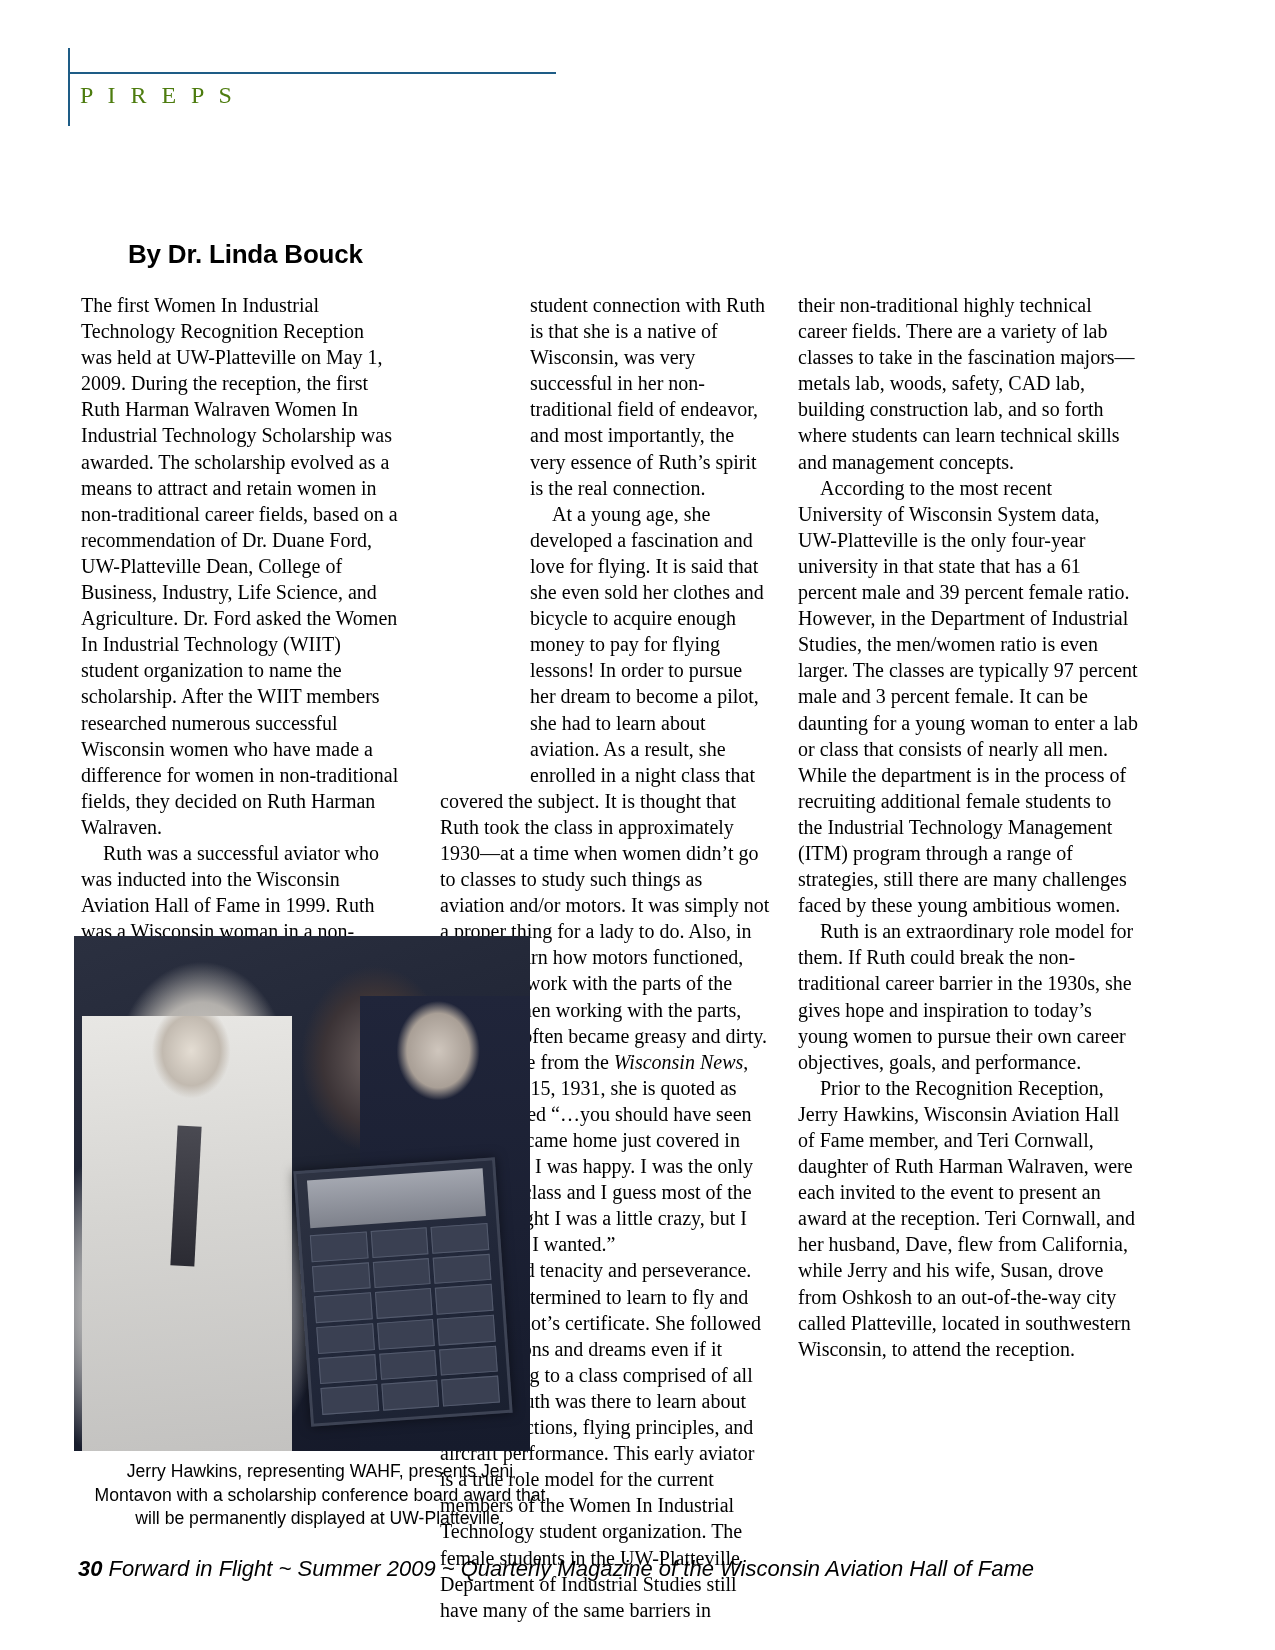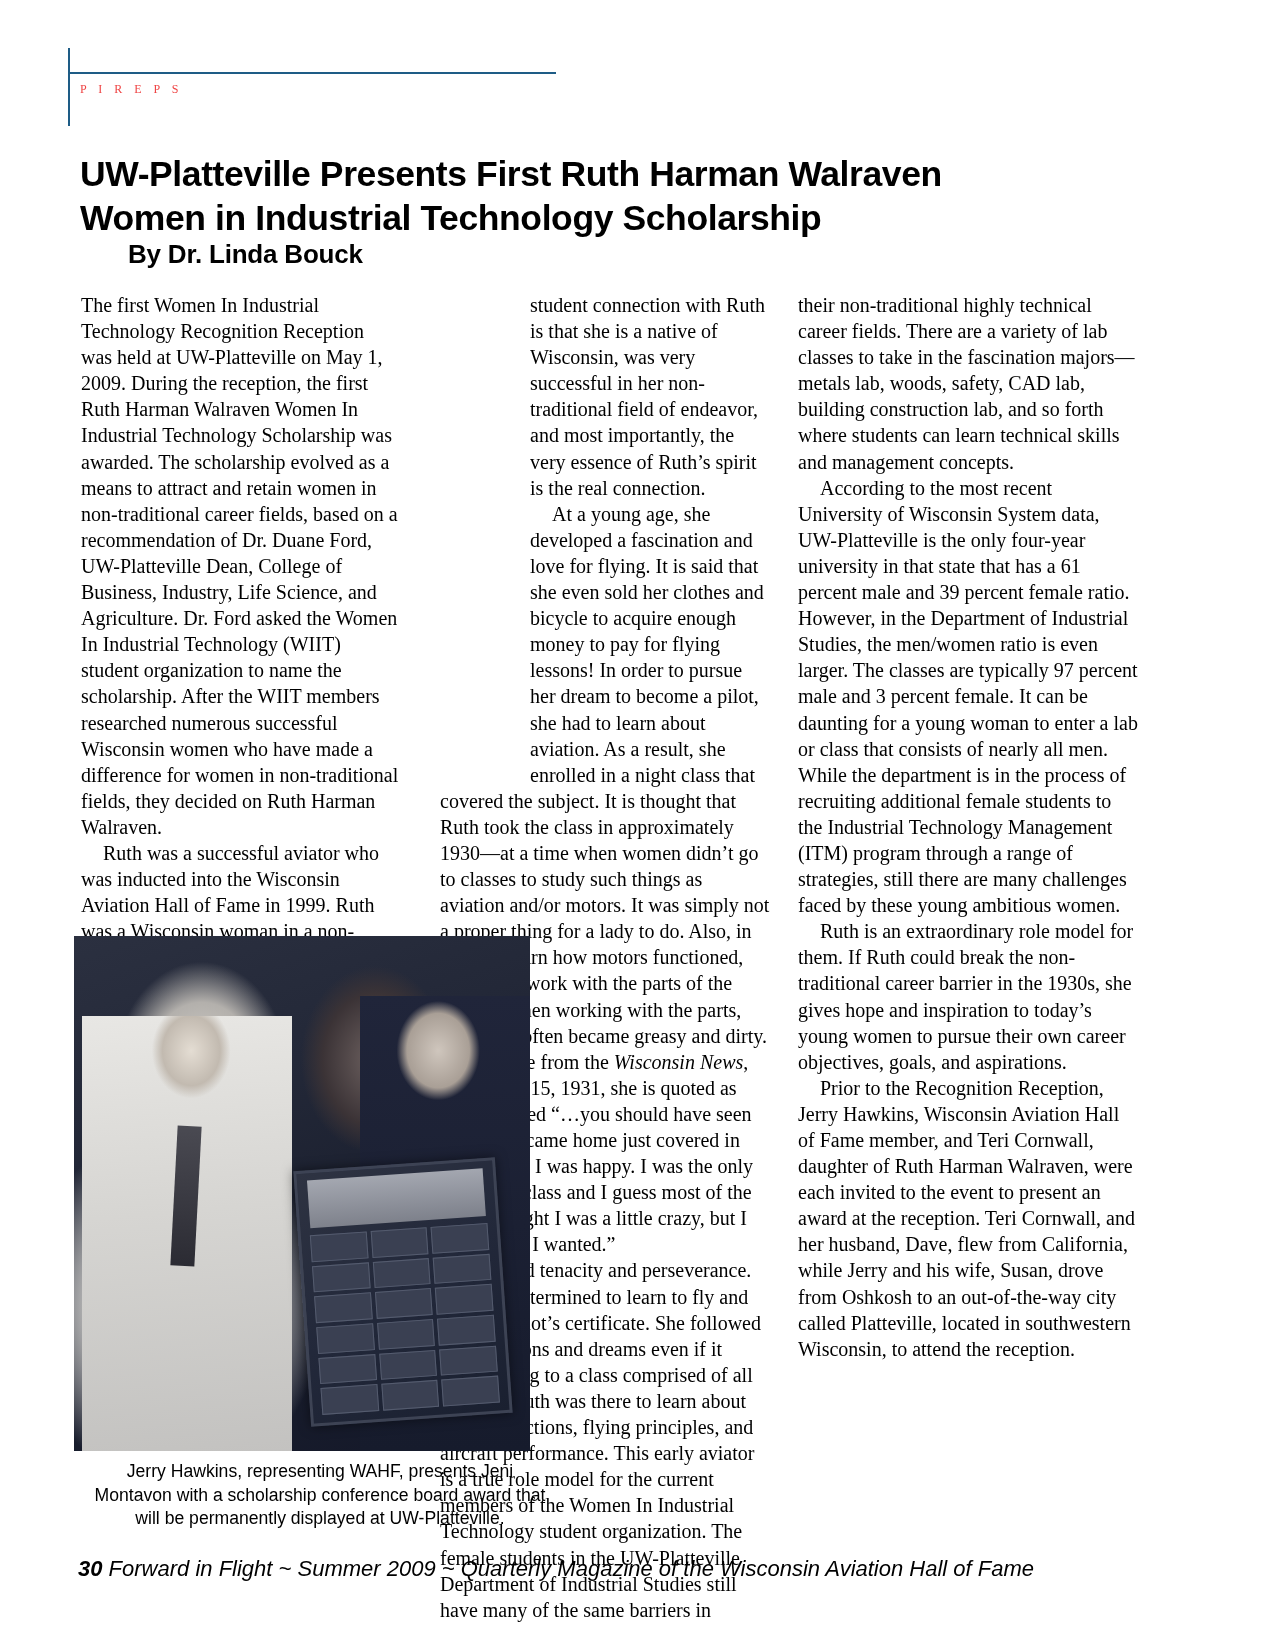--- a/index.html
+++ b/index.html
@@ -46,23 +46,23 @@
     top: 24px;
     width: 488px;
     height: 2px;
     background: #1e5c86;
   }
   .runhead .label {
     position: absolute;
     left: 12px;
     top: 34px;
     font-family: "Liberation Serif", "DejaVu Serif", serif;
-    font-size: 12px;
+    font-size: 24px;
     letter-spacing: 4.5px;
-    color: #ef4444;
+    color: #4d7c0f;
   }
 
   
   .headline {
     position: absolute;
     left: 80px;
     top: 152px;
     width: 1060px;
     font-family: "Liberation Sans Narrow", "Liberation Sans", "DejaVu Sans", sans-serif;
     font-weight: bold;
@@ -226,42 +226,38 @@
 <body>
 
 <div class="page">
 
   <div class="runhead">
     <div class="vrule"></div>
     <div class="hrule"></div>
     <div class="label">P I R E P S</div>
   </div>
 
-  <div class="headline">
-    <div>UW-Platteville Presents First Ruth Harman Walraven</div>
-    <div>Women in Industrial Technology Scholarship</div>
-  </div>
   <div class="byline">By Dr. Linda Bouck</div>
 
   <div class="col col-1">
     <p>The first Women In Industrial Technology Recognition Reception was held at UW-Platteville on May 1, 2009. During the reception, the first Ruth Harman Walraven Women In Industrial Technology Scholarship was awarded. The scholarship evolved as a means to attract and retain women in non-traditional career fields, based on a recommendation of Dr. Duane Ford, UW-Platteville Dean, College of Business, Industry, Life Science, and Agriculture. Dr. Ford asked the Women In Industrial Technology (WIIT) student organization to name the scholarship. After the WIIT members researched numerous successful Wisconsin women who have made a difference for women in non-traditional fields, they decided on Ruth Harman Walraven.</p>
     <p class="ind">Ruth was a successful aviator who was inducted into the Wisconsin Aviation Hall of Fame in 1999. Ruth was a Wisconsin woman in a non-traditional field who had a dream and had real determination to achieve her dream. While UW-Platteville does not have an aviation program, the Industrial Technology female</p>
   </div>
 
   <div class="col col-2">
     <div class="photo-spacer"></div>
     <p>student connection with Ruth is that she is a native of Wisconsin, was very successful in her non-traditional field of endeavor, and most importantly, the very essence of Ruth’s spirit is the real connection.</p>
     <p class="ind"><span>At a young age, she developed a fascination and love for flying. It is said that she even sold her clothes and bicycle to acquire enough money to pay for flying lessons! In order to pursue her dream to become a pilot, she had to learn about aviation. As a result, she enrolled in a night class that covered the subject. It is thought that Ruth took the class in approximately 1930—at a time when women didn’t go to classes to study such things as aviation and/or motors. It was simply not a proper thing for a lady to do. Also, in order to learn how motors functioned, she had to work with the parts of the engine. When working with the parts, her hands often became greasy and dirty. In an article from the </span><em class="it">Wisconsin News</em><span>, September 15, 1931, she is quoted as having stated “…you should have seen me then. I came home just covered in grease. But I was happy. I was the only girl in the class and I guess most of the fellas thought I was a little crazy, but I knew what I wanted.”</span></p>
     <p class="ind">Ruth had tenacity and perseverance. She was determined to learn to fly and earn her pilot’s certificate. She followed her ambitions and dreams even if it meant going to a class comprised of all “fellas.” Ruth was there to learn about engine functions, flying principles, and aircraft performance. This early aviator is a true role model for the current members of the Women In Industrial Technology student organization. The female students in the UW-Platteville Department of Industrial Studies still have many of the same barriers in</p>
   </div>
 
   <div class="col col-3">
     <p>their non-traditional highly technical career fields. There are a variety of lab classes to take in the fascination majors—metals lab, woods, safety, CAD lab, building construction lab, and so forth where students can learn technical skills and management concepts.</p>
     <p class="ind">According to the most recent University of Wisconsin System data, UW-Platteville is the only four-year university in that state that has a 61 percent male and 39 percent female ratio. However, in the Department of Industrial Studies, the men/women ratio is even larger. The classes are typically 97 percent male and 3 percent female. It can be daunting for a young woman to enter a lab or class that consists of nearly all men. While the department is in the process of recruiting additional female students to the Industrial Technology Management (ITM) program through a range of strategies, still there are many challenges faced by these young ambitious women.</p>
-    <p class="ind">Ruth is an extraordinary role model for them. If Ruth could break the non-traditional career barrier in the 1930s, she gives hope and inspiration to today’s young women to pursue their own career objectives, goals, and aspirations.</p>
+    <p class="ind">Ruth is an extraordinary role model for them. If Ruth could break the non-traditional career barrier in the 1930s, she gives hope and inspiration to today’s young women to pursue their own career objectives, goals, and performance.</p>
     <p class="ind">Prior to the Recognition Reception, Jerry Hawkins, Wisconsin Aviation Hall of Fame member, and Teri Cornwall, daughter of Ruth Harman Walraven, were each invited to the event to present an award at the reception. Teri Cornwall, and her husband, Dave, flew from California, while Jerry and his wife, Susan, drove from Oshkosh to an out-of-the-way city called Platteville, located in southwestern Wisconsin, to attend the reception.</p>
   </div>
 
   <div class="photo-wrap">
     <div class="photo">
       <div class="figure-r"></div>
       <div class="figure-l">
         <div class="tie"></div>
       </div>
       <div class="plaque">

